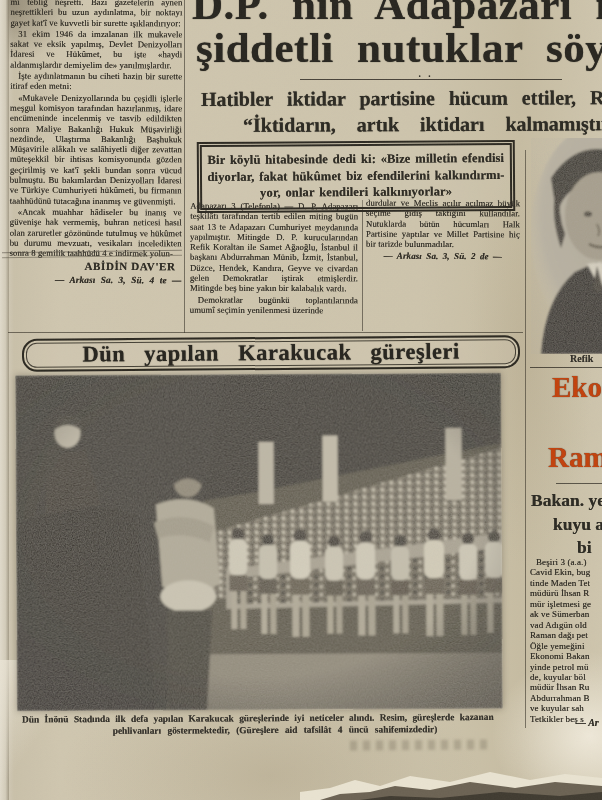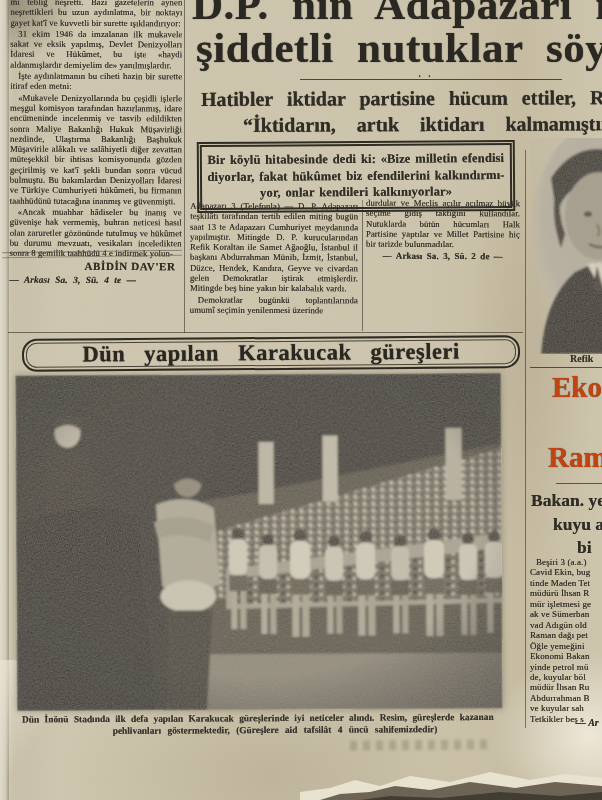--- a/index.html
+++ b/index.html
@@ -46,28 +46,28 @@
     border:5px double #2c2921;transform:rotate(-.4deg);
     text-align:center;font-weight:bold;font-size:12.6px;line-height:16.5px;
     letter-spacing:.1px;word-spacing:1.5px;color:#2d2a23;
     text-shadow:0 0 .5px rgba(45,42,34,.8);
     background:rgba(210,202,182,.25);
   }
 
   
   #left-col{left:10px;top:-3px;width:172px;transform:rotate(.2deg);}
   #left-col .sig{text-align:right;font-weight:bold;font-size:11px;margin-top:3px;letter-spacing:.6px;padding-right:6px;}
-  #left-col .cont{text-align:left;font-style:italic;font-weight:bold;font-size:9.3px;margin-top:3px;word-spacing:3px;}
+  #left-col .cont{text-align:right;font-style:italic;font-weight:bold;font-size:9.3px;margin-top:3px;word-spacing:3px;}
   .crease{position:absolute;left:2px;top:251px;width:180px;height:4px;opacity:.55;
     border-top:1.4px solid #4a443a;border-bottom:1px solid #5a5446;transform:rotate(-.8deg);}
 
   
   #mid-col1{left:190px;top:201px;width:168px;transform:rotate(.2deg);}
   #mid-col2{left:366px;top:198px;width:154px;transform:rotate(.2deg);}
-  #mid-col2 .cont{text-align:center;font-weight:bold;font-size:9px;margin-top:2px;word-spacing:2px;}
+  #mid-col2 .cont{text-align:center;font-style:italic;font-weight:bold;font-size:9px;margin-top:2px;word-spacing:2px;}
 
   
   #gures-box{
     left:22px;top:337px;width:494px;height:29px;
     border:2.5px solid #2b2820;border-radius:15px;
     transform:rotate(-.45deg);
     display:flex;align-items:center;justify-content:center;
     box-shadow:inset 0 0 0 2px rgba(205,196,172,1), inset 0 0 0 3px rgba(43,40,32,.85);
     background:rgba(208,200,180,.3);
   }

